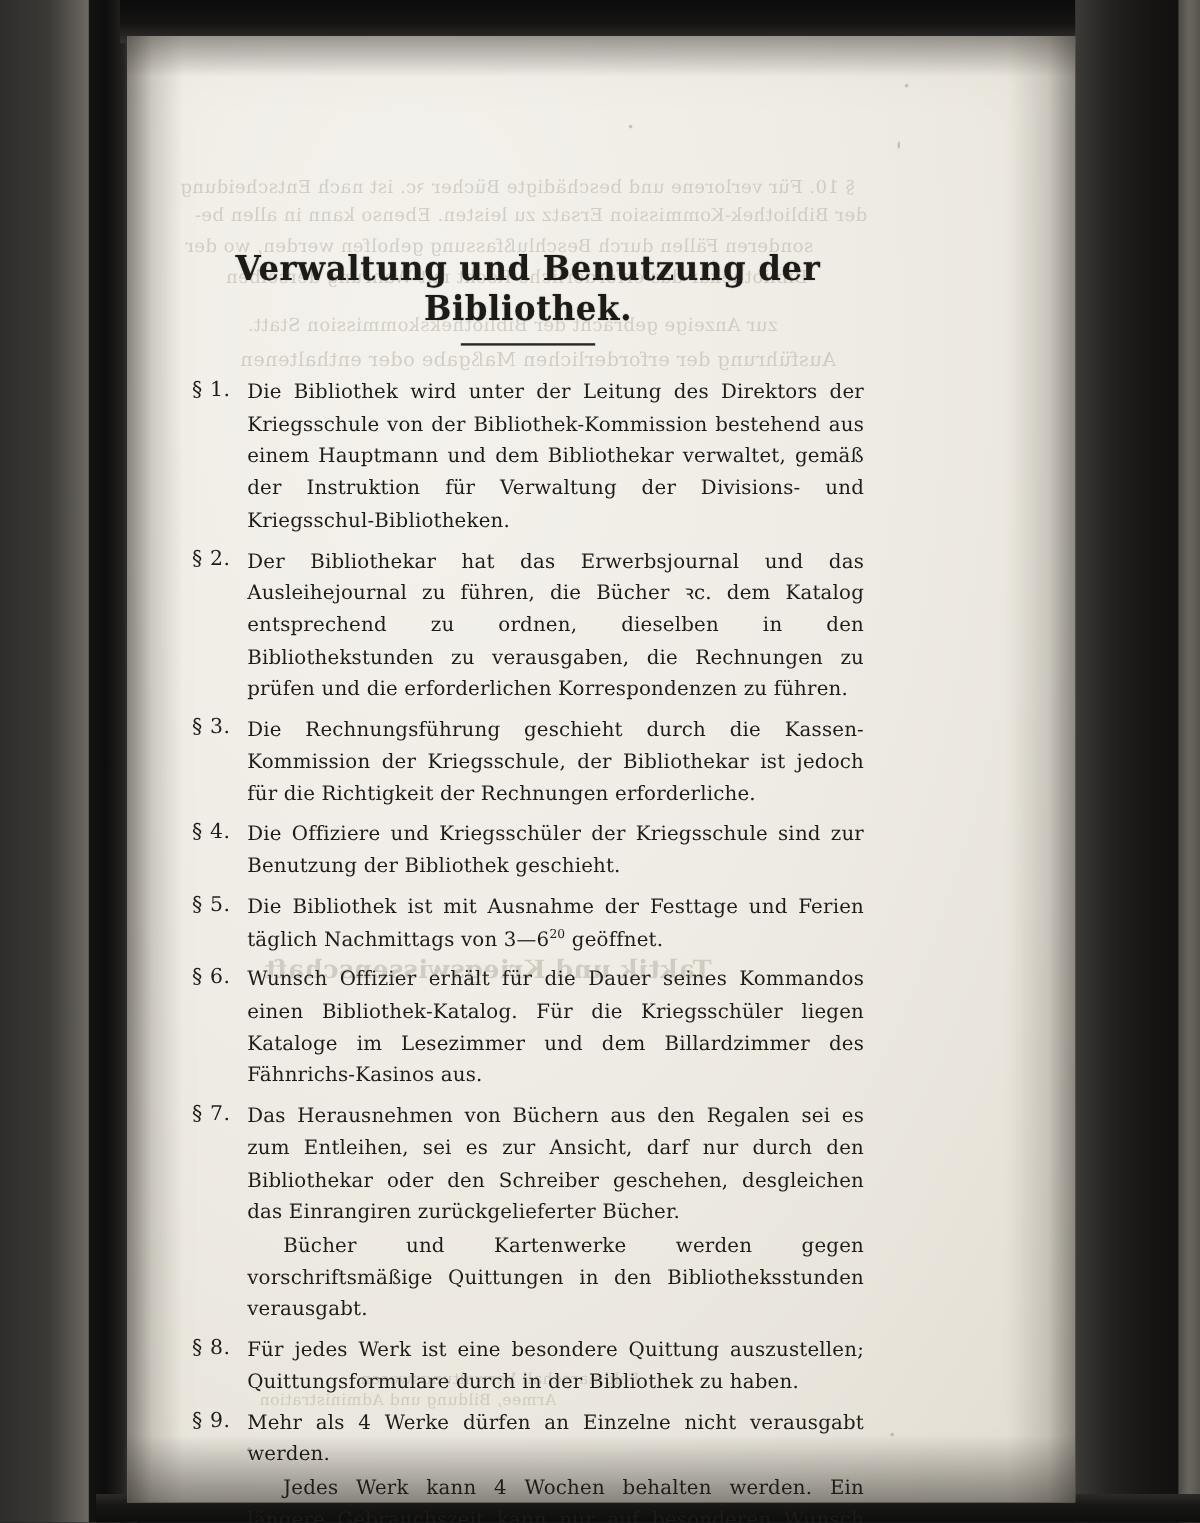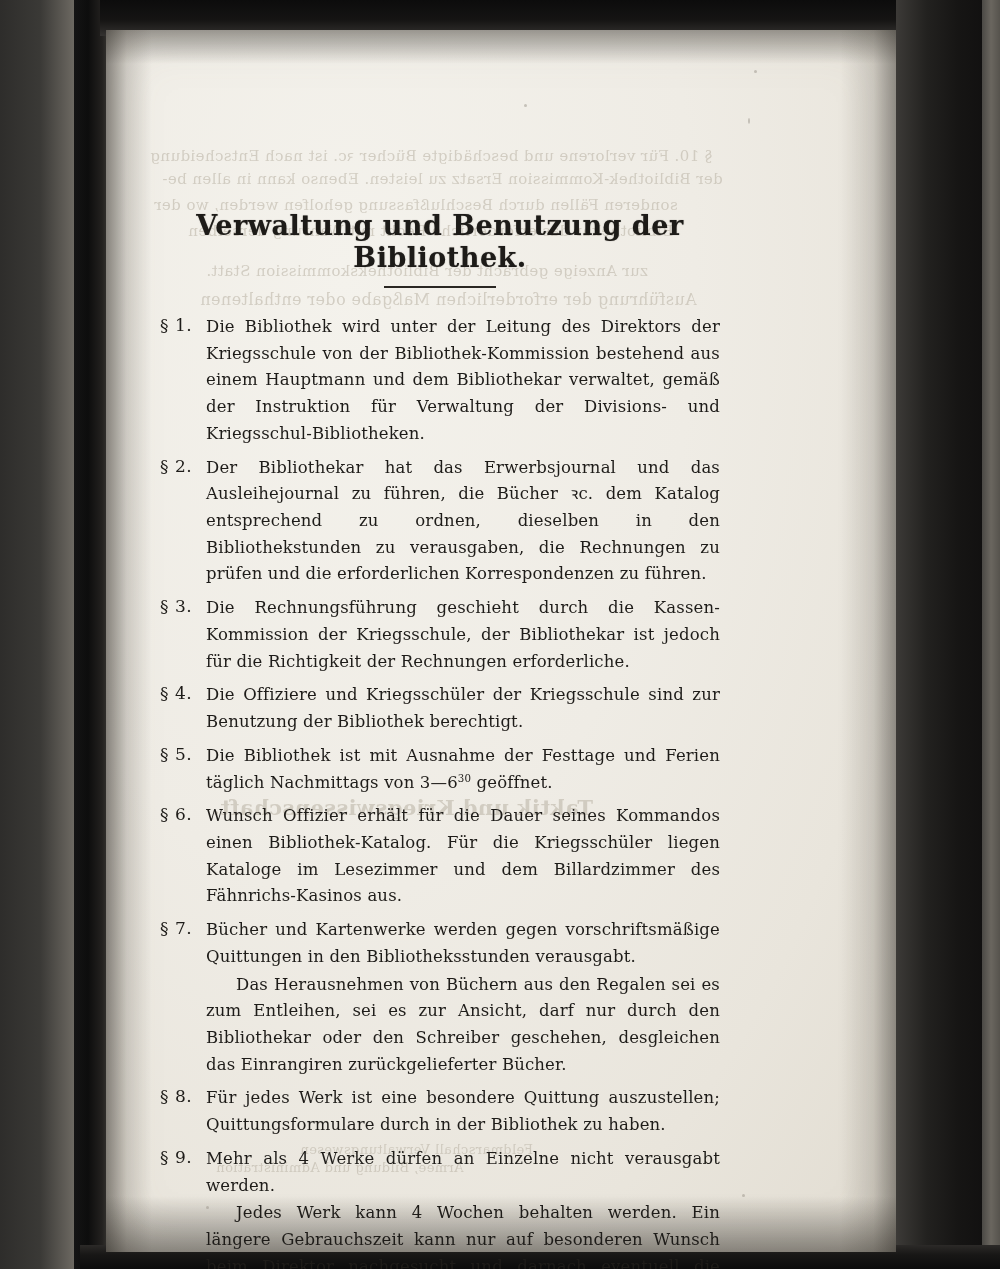--- a/index.html
+++ b/index.html
@@ -234,43 +234,43 @@
     <div class="section">
       <div class="sec-mark">§ 3.</div>
       <div class="sec-body">
         <p>Die Rechnungsführung geschieht durch die Kassen-Kommission der Kriegsschule, der Bibliothekar ist jedoch für die Richtigkeit der Rechnungen erforderliche.</p>
       </div>
     </div>
 
     <div class="section">
       <div class="sec-mark">§ 4.</div>
       <div class="sec-body">
-        <p>Die Offiziere und Kriegsschüler der Kriegsschule sind zur Benutzung der Bibliothek berechtigt.</p>
+        <p>Die Offiziere und Kriegsschüler der Kriegsschule sind zur Benutzung der Bibliothek geschieht.</p>
       </div>
     </div>
 
     <div class="section">
       <div class="sec-mark">§ 5.</div>
       <div class="sec-body">
-        <p>Die Bibliothek ist mit Ausnahme der Festtage und Ferien täglich Nachmittags von 3—6<sup>30</sup> geöffnet.</p>
+        <p>Die Bibliothek ist mit Ausnahme der Festtage und Ferien täglich Nachmittags von 3—6<sup>20</sup> geöffnet.</p>
       </div>
     </div>
 
     <div class="section">
       <div class="sec-mark">§ 6.</div>
       <div class="sec-body">
         <p>Wunsch Offizier erhält für die Dauer seines Kommandos einen Bibliothek-Katalog. Für die Kriegsschüler liegen Kataloge im Lesezimmer und dem Billardzimmer des Fähnrichs-Kasinos aus.</p>
       </div>
     </div>
 
     <div class="section">
       <div class="sec-mark">§ 7.</div>
       <div class="sec-body">
+        <p>Das Herausnehmen von Büchern aus den Regalen sei es zum Entleihen, sei es zur Ansicht, darf nur durch den Bibliothekar oder den Schreiber geschehen, desgleichen das Einrangiren zurückgelieferter Bücher.</p>
         <p>Bücher und Kartenwerke werden gegen vorschriftsmäßige Quittungen in den Bibliotheksstunden verausgabt.</p>
-        <p>Das Herausnehmen von Büchern aus den Regalen sei es zum Entleihen, sei es zur Ansicht, darf nur durch den Bibliothekar oder den Schreiber geschehen, desgleichen das Einrangiren zurückgelieferter Bücher.</p>
       </div>
     </div>
 
     <div class="section">
       <div class="sec-mark">§ 8.</div>
       <div class="sec-body">
         <p>Für jedes Werk ist eine besondere Quittung auszustellen; Quittungsformulare durch in der Bibliothek zu haben.</p>
       </div>
     </div>
 

